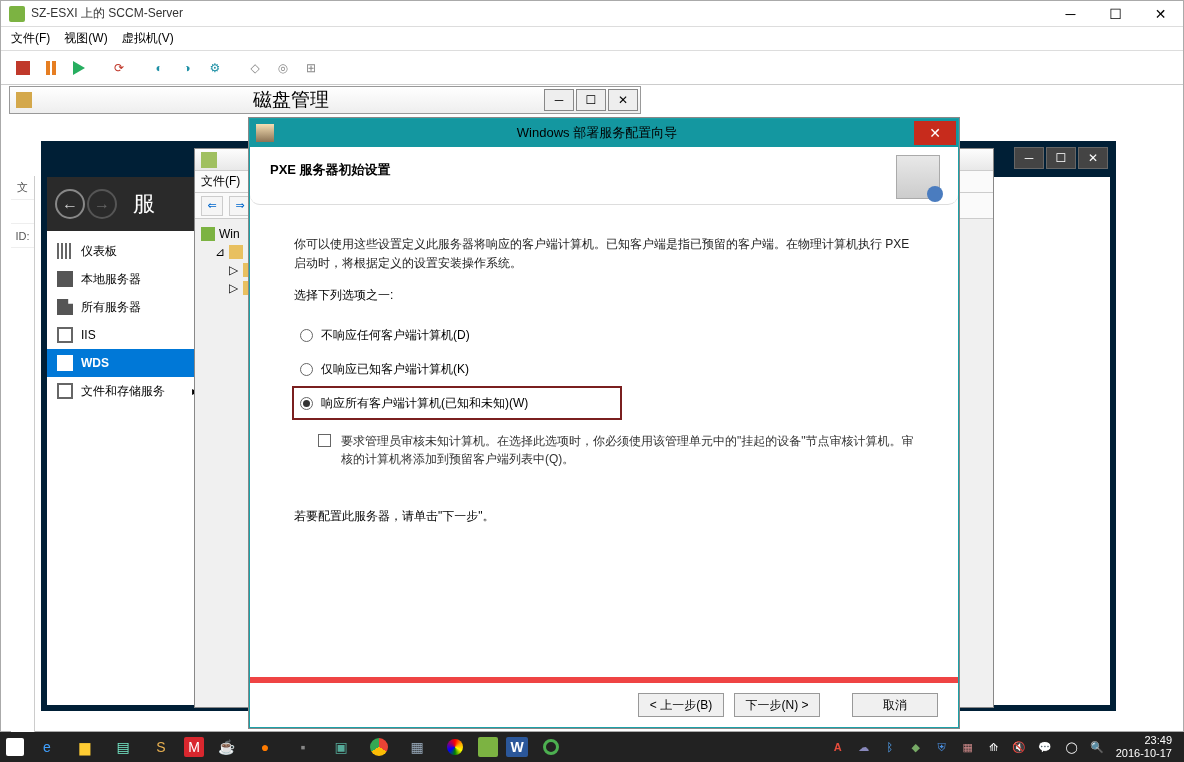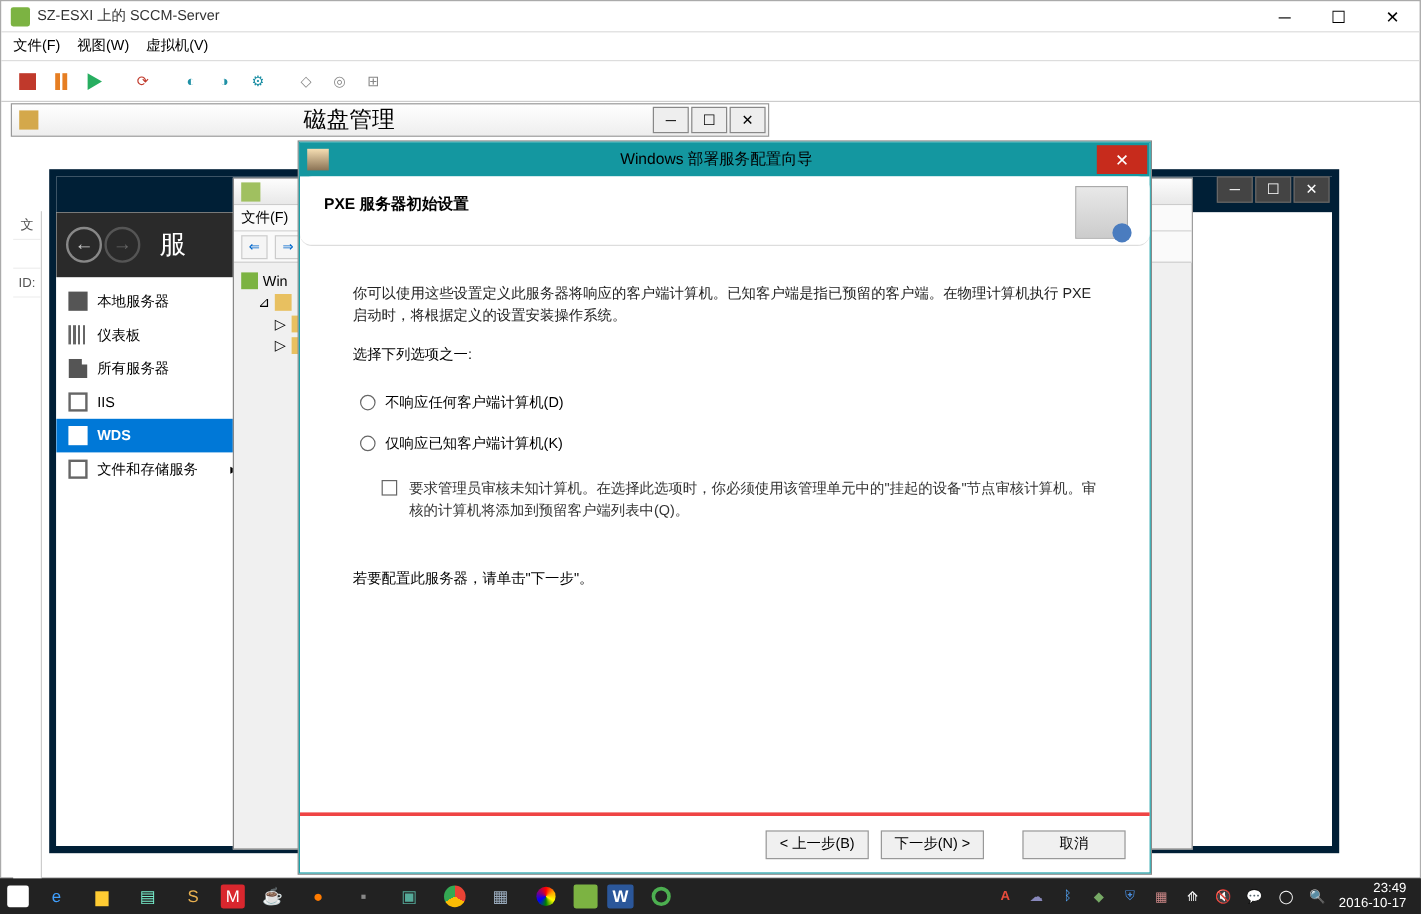--- a/index.html
+++ b/index.html
@@ -90,21 +90,21 @@
 .radio { width: 13px; height: 13px; border: 1px solid #666; border-radius: 50%; display: flex; align-items: center; justify-content: center; }
 .radio.checked::after { content: ""; width: 7px; height: 7px; background: #333; border-radius: 50%; }
 .radio-row.highlighted { border: 2px solid #7a1f1f; padding: 2px 6px; margin-left: -8px; width: 330px; }
 
 .checkbox-row { display: flex; gap: 10px; margin-top: 12px; margin-left: 24px; }
 .checkbox { width: 13px; height: 13px; border: 1px solid #666; flex-shrink: 0; margin-top: 2px; }
 .checkbox-label { color: #333; line-height: 1.5; }
 
 .wizard-foot-text { margin-top: 40px; }
 
-.wizard-buttons { height: 50px; border-top: 3px solid #ef4444; display: flex; align-items: center; justify-content: flex-end; gap: 10px; padding-right: 20px; }
+.wizard-buttons { height: 50px; border-top: 6px solid #ef4444; display: flex; align-items: center; justify-content: flex-end; gap: 10px; padding-right: 20px; }
 .wiz-btn { width: 86px; height: 24px; border: 1px solid #999; background: #f0f0f0; cursor: pointer; font-size: 12px; }
 
 
 .taskbar { position: absolute; bottom: 0; left: 0; width: 1184px; height: 30px; background: #222; display: flex; align-items: center; }
 .task-icon { width: 30px; height: 24px; margin: 0 4px; display: flex; align-items: center; justify-content: center; cursor: pointer; border-radius: 2px; color: #fff; font-size: 14px; }
 .tray { margin-left: auto; display: flex; align-items: center; gap: 10px; padding-right: 12px; color: #fff; font-size: 11px; }
 .tray-icon { width: 16px; height: 16px; display: flex; align-items: center; justify-content: center; cursor: pointer; }
 .clock { text-align: right; line-height: 1.2; }
 
 
@@ -182,26 +182,26 @@
       <div class="server-header-strip">
         <div class="nav-arrows">
           <div class="nav-circle">←</div>
           <div class="nav-circle" style="border-color:#555;color:#666">→</div>
         </div>
         <div class="server-header-title">服</div>
       </div>
       <div class="server-body">
         <div class="sidebar">
           <div class="sb-item">
+              <span class="sb-icon dash"></span>
+              <span>仪表板</span>
+            </div>
+          <div class="sb-item">
               <span class="sb-icon local"></span>
               <span>本地服务器</span>
-            </div>
-          <div class="sb-item">
-              <span class="sb-icon dash"></span>
-              <span>仪表板</span>
             </div>
           <div class="sb-item">
               <span class="sb-icon all"></span>
               <span>所有服务器</span>
             </div>
           <div class="sb-item">
               <span class="sb-icon iis"></span>
               <span>IIS</span>
             </div>
           <div class="sb-item active">
@@ -263,20 +263,24 @@
         <p class="wizard-desc">你可以使用这些设置定义此服务器将响应的客户端计算机。已知客户端是指已预留的客户端。在物理计算机执行 PXE 启动时，将根据定义的设置安装操作系统。</p>
         <p>选择下列选项之一:</p>
         <div class="radio-group">
           <div class="radio-row">
             <span class="radio"></span>
             <span>不响应任何客户端计算机(D)</span>
           </div>
           <div class="radio-row">
             <span class="radio"></span>
             <span>仅响应已知客户端计算机(K)</span>
+          </div>
+          <div class="radio-row highlighted">
+            <span class="radio checked"></span>
+            <span>响应所有客户端计算机(已知和未知)(W)</span>
           </div>
         </div>
         <div class="checkbox-row">
           <span class="checkbox"></span>
           <span class="checkbox-label">要求管理员审核未知计算机。在选择此选项时，你必须使用该管理单元中的"挂起的设备"节点审核计算机。审核的计算机将添加到预留客户端列表中(Q)。</span>
         </div>
         <p class="wizard-foot-text">若要配置此服务器，请单击"下一步"。</p>
       </div>
       <div class="wizard-buttons">
         <button class="wiz-btn">&lt; 上一步(B)</button>

